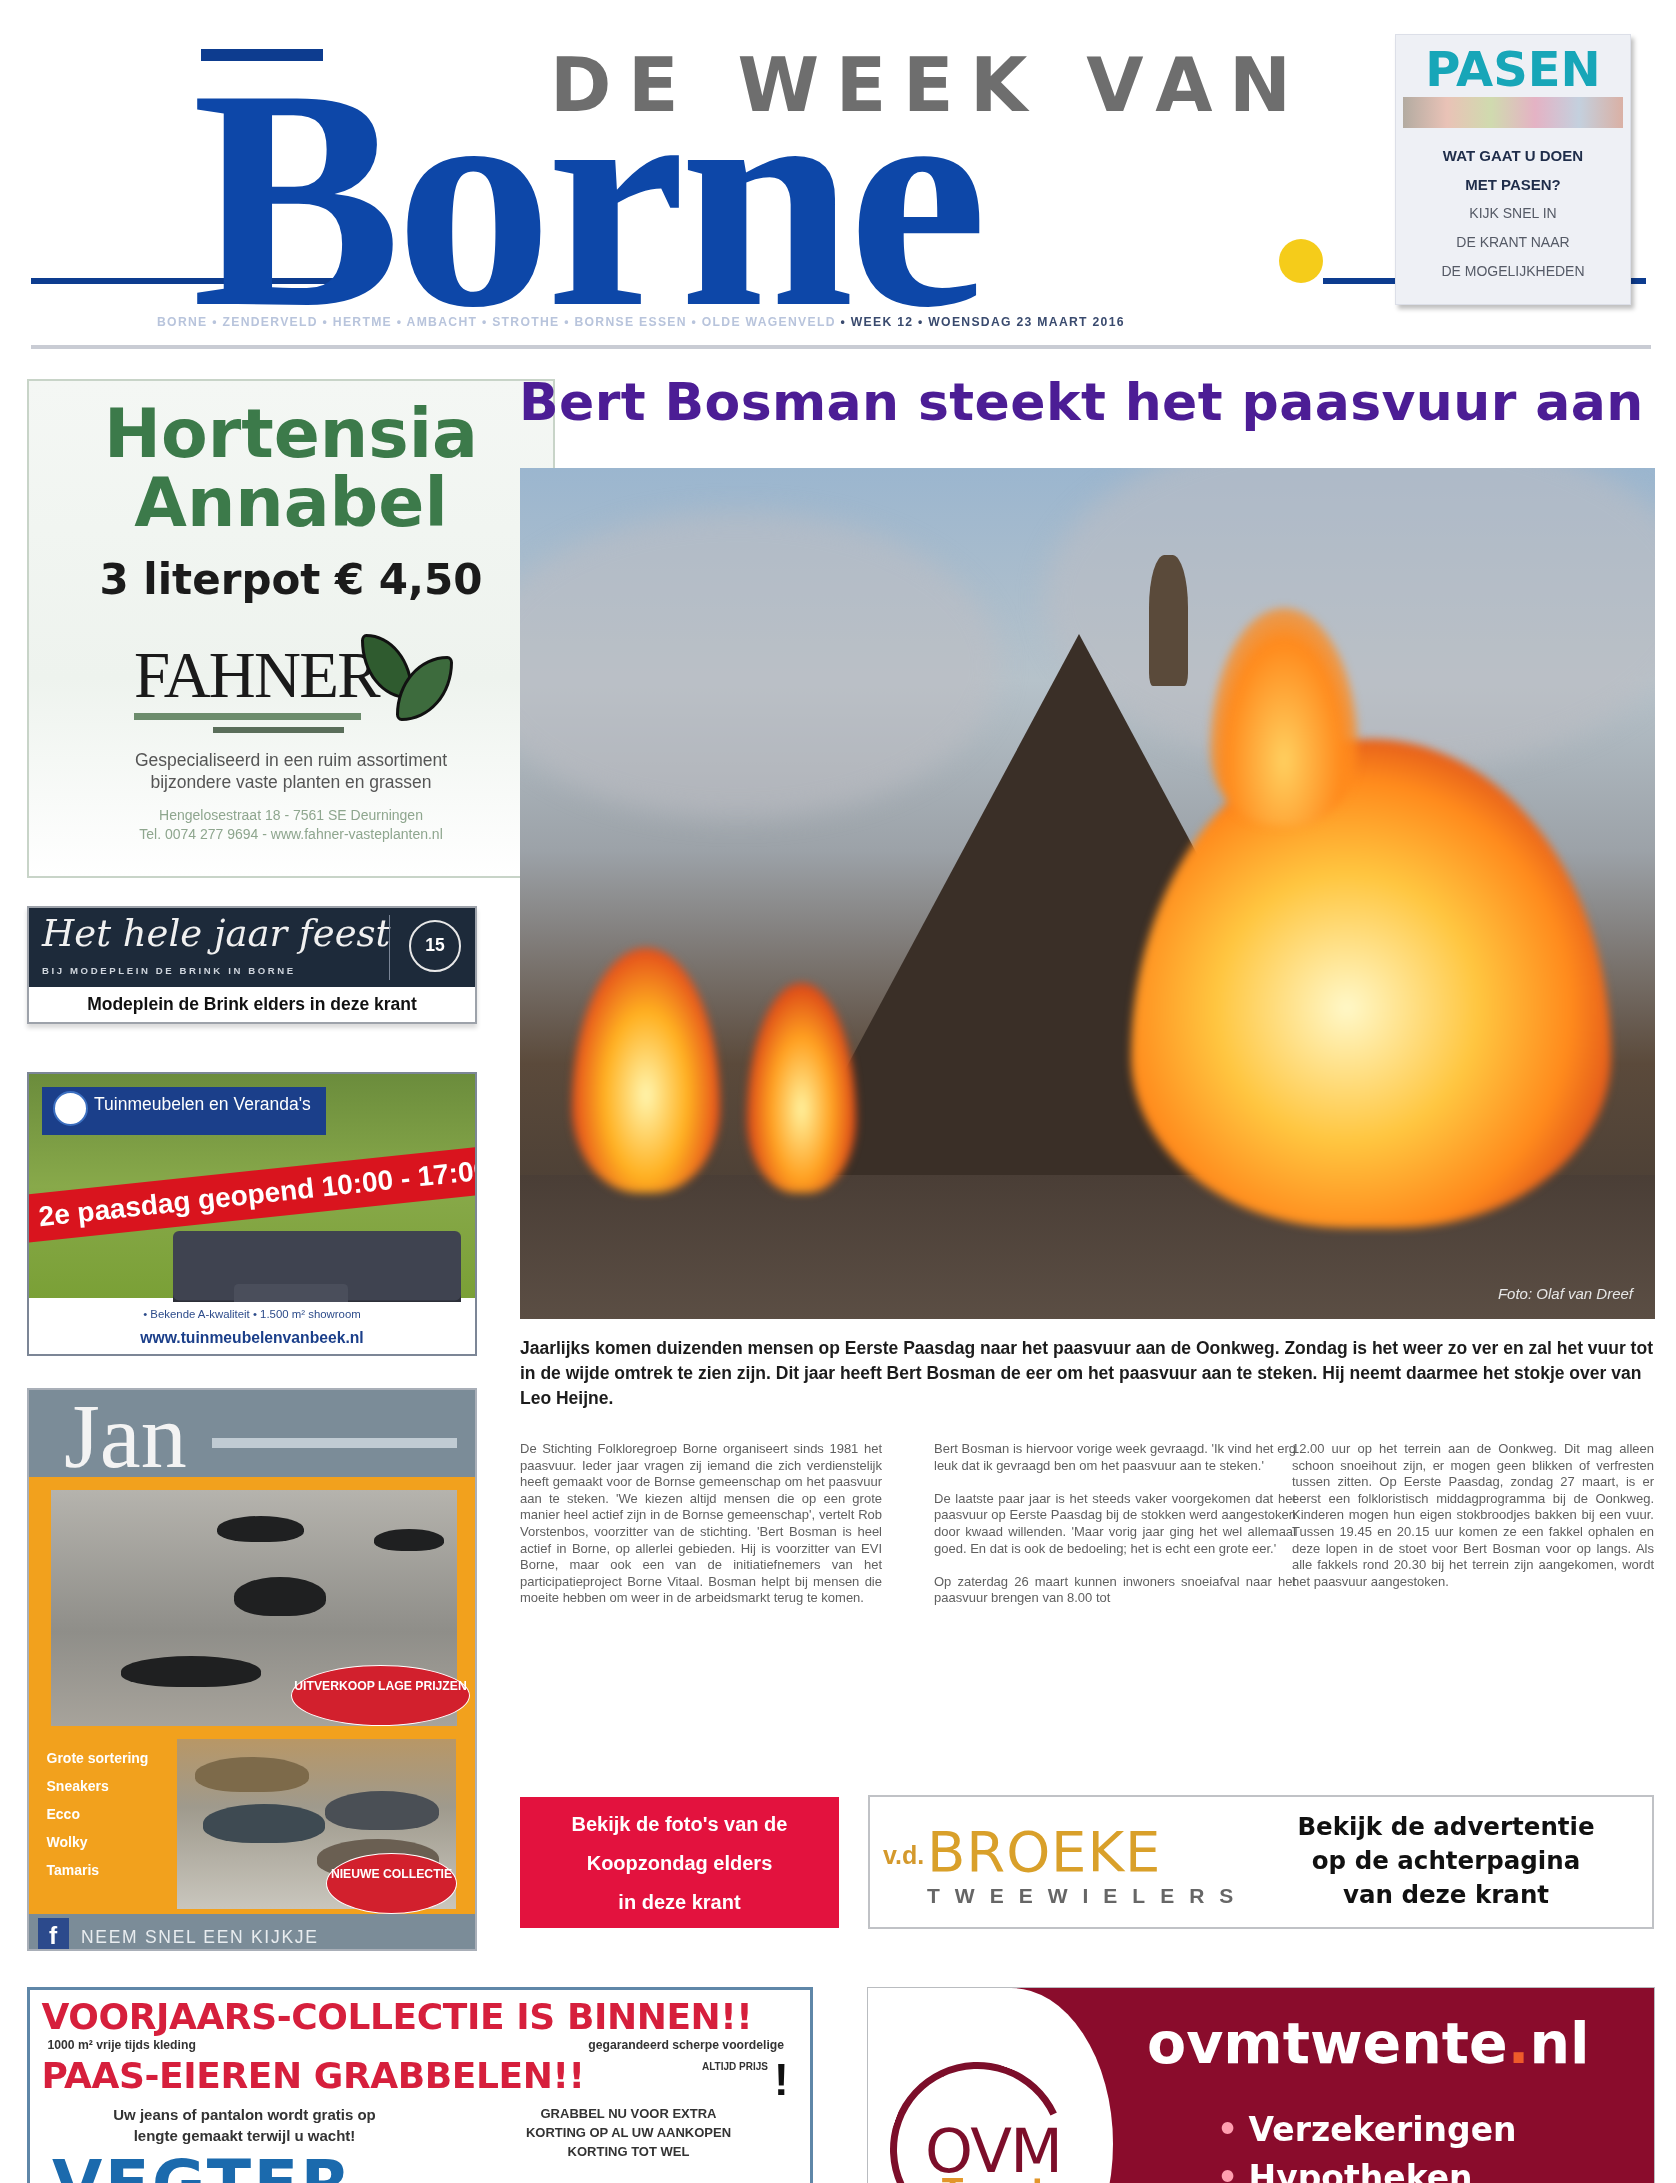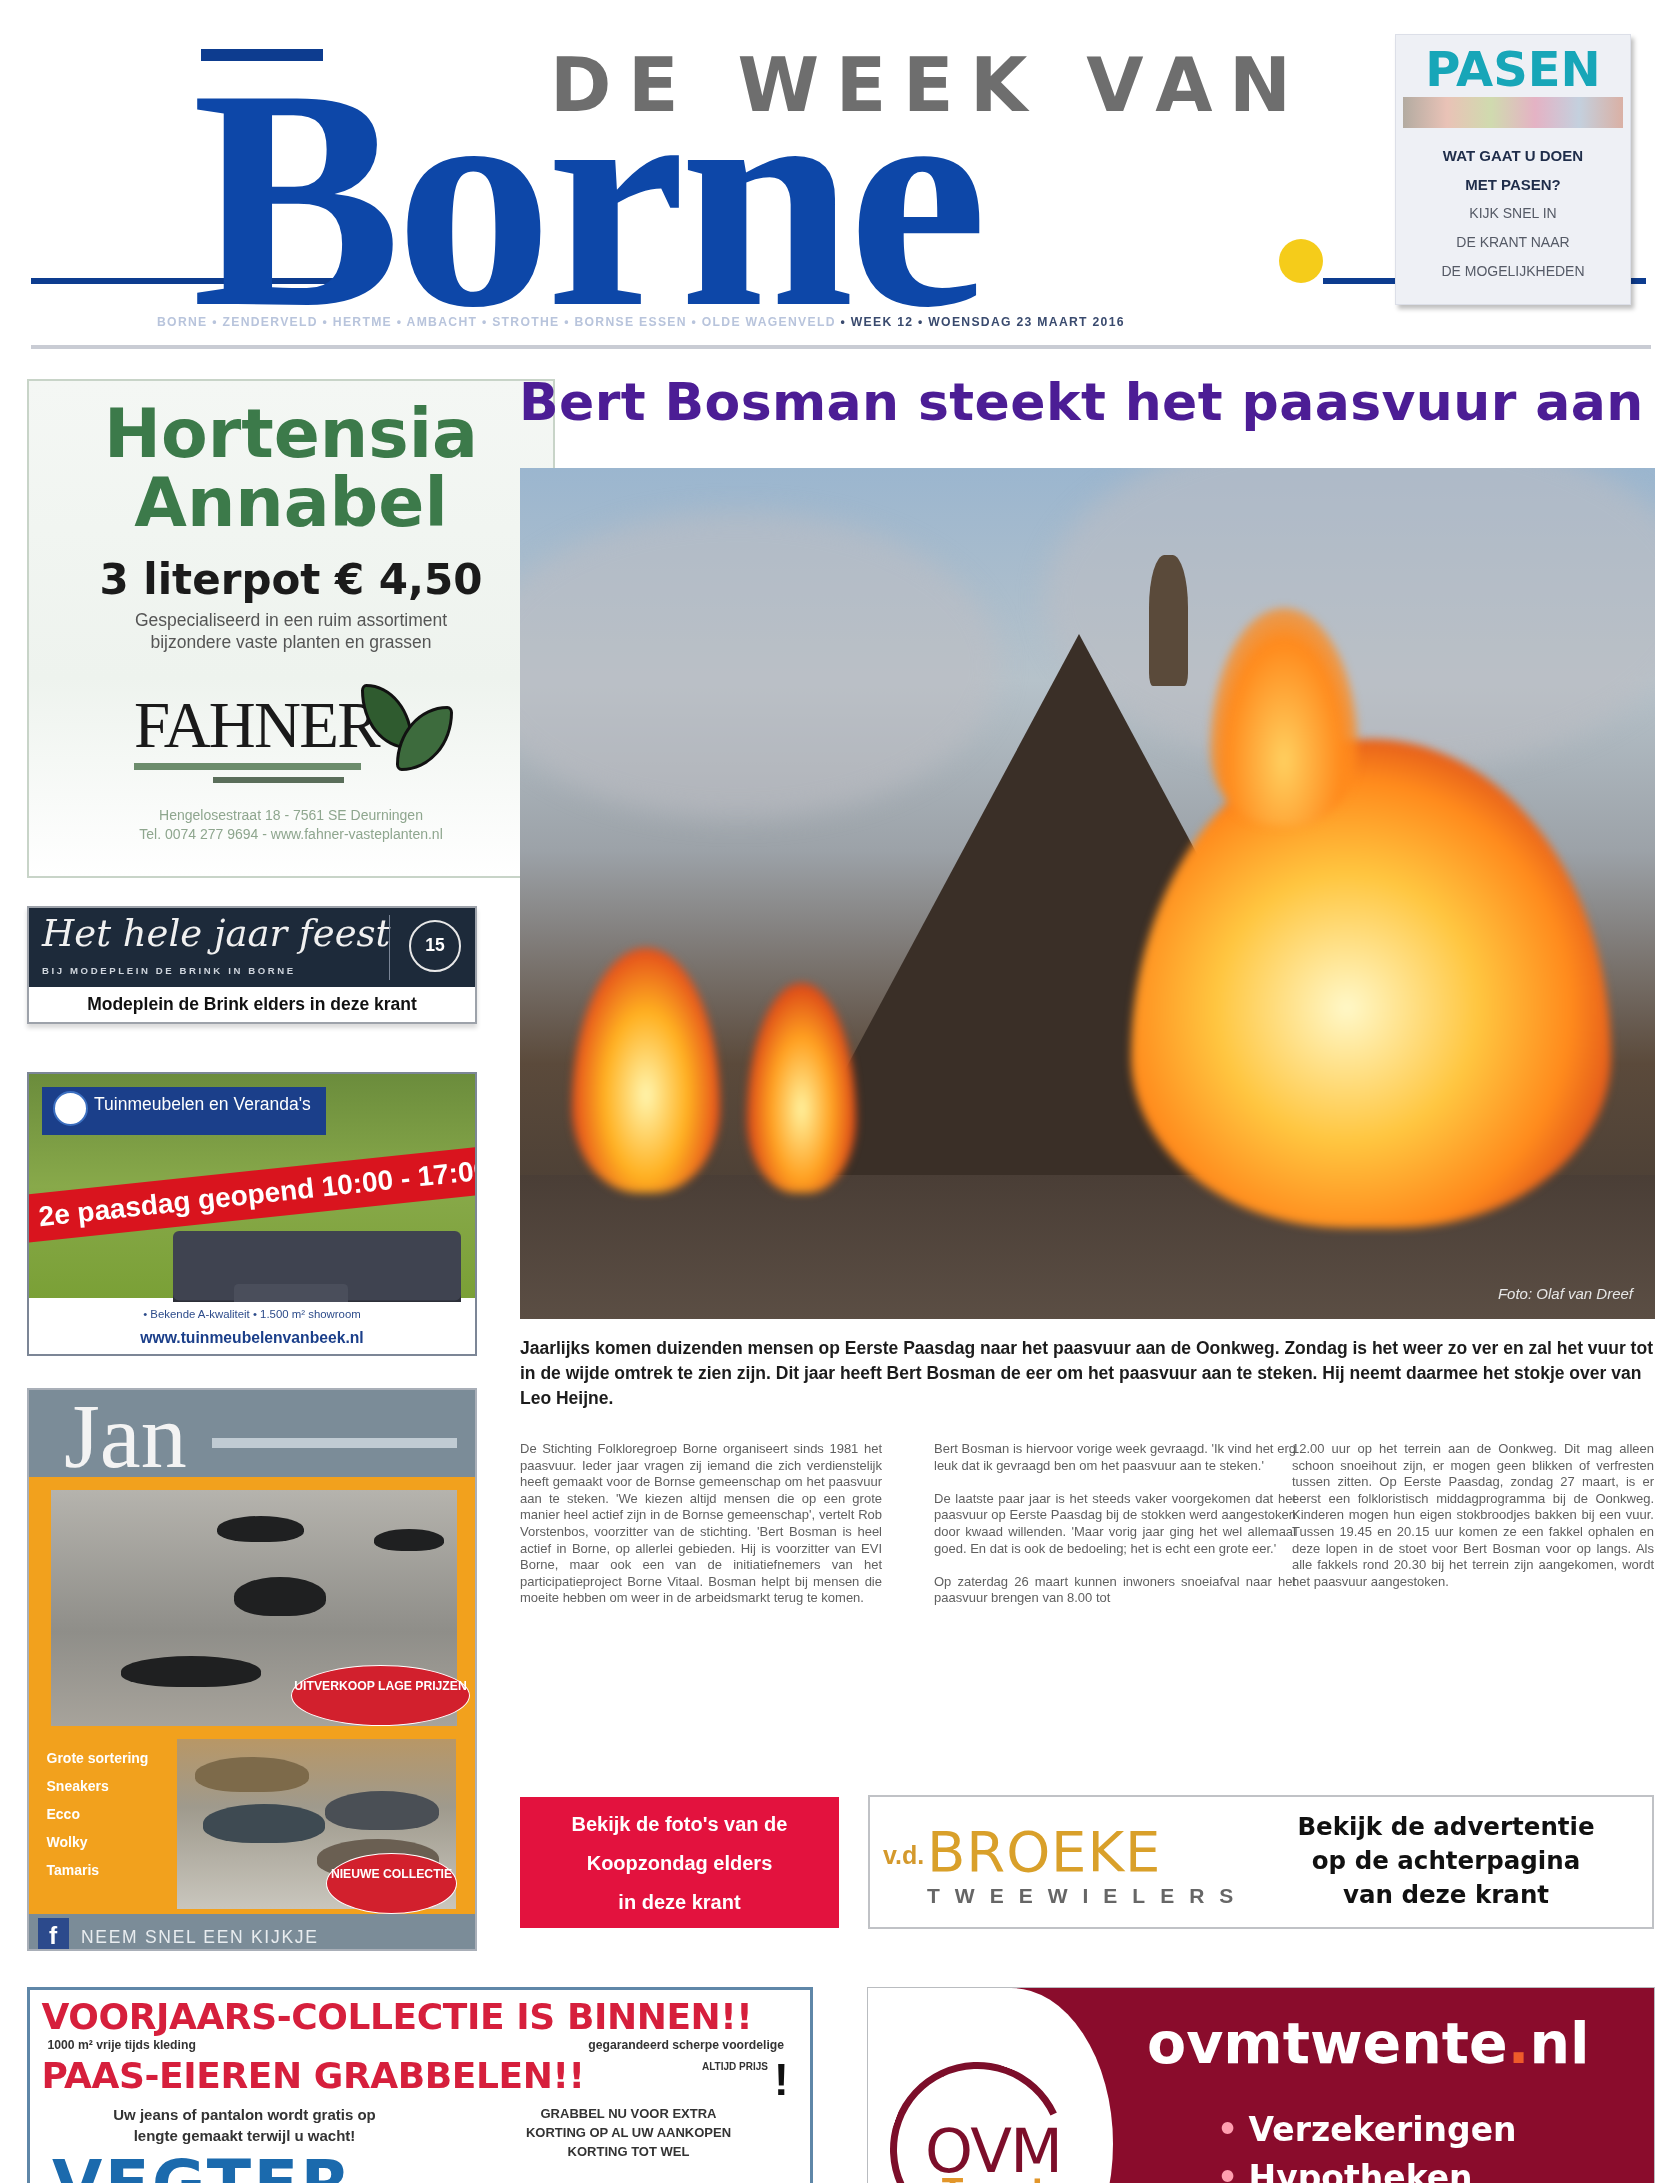--- a/index.html
+++ b/index.html
@@ -147,30 +147,30 @@
   <span class="strong">• WEEK 12 • WOENSDAG 23 MAART 2016</span>
 </div>
 <div class="abs" id="header-divider"></div>
 
 <div class="abs" id="ad-hortensia">
   <div id="hort-h1">
     <div>Hortensia</div>
     <div>Annabel</div>
   </div>
   <div id="hort-price">3 literpot € 4,50</div>
-  <div id="hort-sub">
-    <div>Gespecialiseerd in een ruim assortiment</div>
-    <div>bijzondere vaste planten en grassen</div>
-  </div>
   <div id="fahner">
     <div id="fahner-name">FAHNER</div>
     <div id="fahner-tag1"></div>
     <div id="fahner-tag2"></div>
     <div id="fahner-leaf1"></div>
     <div id="fahner-leaf2"></div>
+  </div>
+  <div id="hort-sub">
+    <div>Gespecialiseerd in een ruim assortiment</div>
+    <div>bijzondere vaste planten en grassen</div>
   </div>
   <div id="hort-addr">
     <div>Hengelosestraat 18 - 7561 SE Deurningen</div>
     <div>Tel. 0074 277 9694 - www.fahner-vasteplanten.nl</div>
   </div>
 </div>
 
 <div class="abs" id="ad-feest">
   <div id="feest-dark">
     <div id="feest-script">Het hele jaar feest</div>

